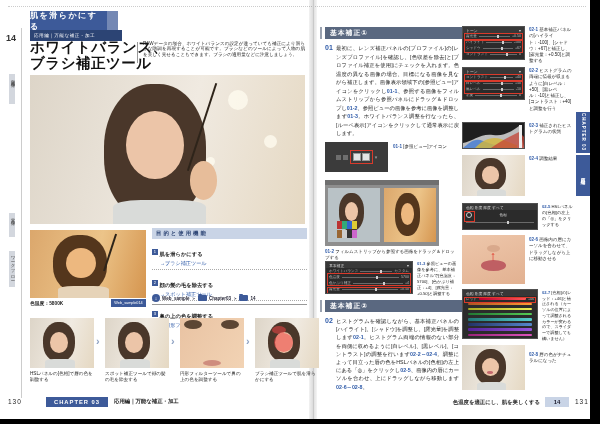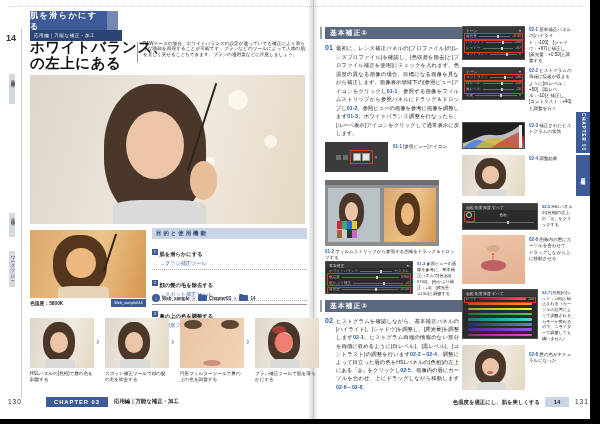--- a/index.html
+++ b/index.html
@@ -82,21 +82,21 @@
 
 <div class="abs sidetab vtext" style="left:9px;top:74px;height:26px">完成画像</div>
 <div class="abs sidetab vtext" style="left:9px;top:213px;height:20px">元画像</div>
 <div class="abs sidetab vtext" style="left:9px;top:251px;height:32px">ワークフロー</div>
 
 <div class="abs tabmain" style="left:30px;top:11px;width:77px;height:19px">肌を滑らかにする</div>
 <div class="abs tabaccent" style="left:107px;top:11px;width:11px;height:19px"></div>
 <div class="abs tabsub" style="left:30px;top:30px;width:88px;height:11px">応用編｜万能な補正・加工</div>
 
 <div class="abs booktitle" style="left:30px;top:40px">ホワイトバランス、</div>
-<div class="abs booktitle" style="left:30px;top:56px">の左上にある</div>
+<div class="abs booktitle" style="left:30px;top:56px">ブラシ補正ツール</div>
 
 <div class="abs" style="left:137px;top:42px;width:1px;height:21px;background:#999"></div>
 <div class="abs intro" style="left:143px;top:41px;width:162px">RAWデータの場合、ホワイトバランスの設定が違っていても補正により滑らかな階調を再現することが可能です。ブラシなどのツールによって人物の肌を美しく見せることもできます。ブラシの適用量などに注意しましょう。</div>
 
 <div class="photo ph-neutral" style="left:30px;top:75px;width:275px;height:149px">
   <i class="p-dot" style="left:72%;top:10%;width:20px;height:20px"></i>
   <i class="p-dot" style="left:85%;top:40%;width:13px;height:13px"></i>
   <i class="p-dot" style="left:64%;top:55%;width:9px;height:9px"></i>
   <i class="p-hair" style="left:27%;top:6%;width:37%;height:92%"></i>
   <i class="p-face" style="left:35%;top:24%;width:21%;height:46%"></i>

